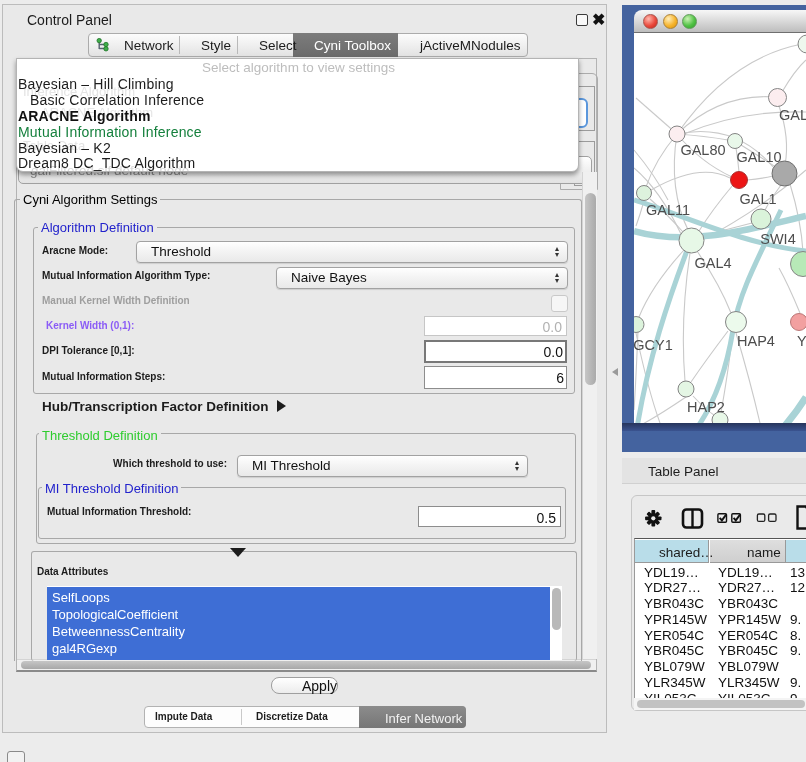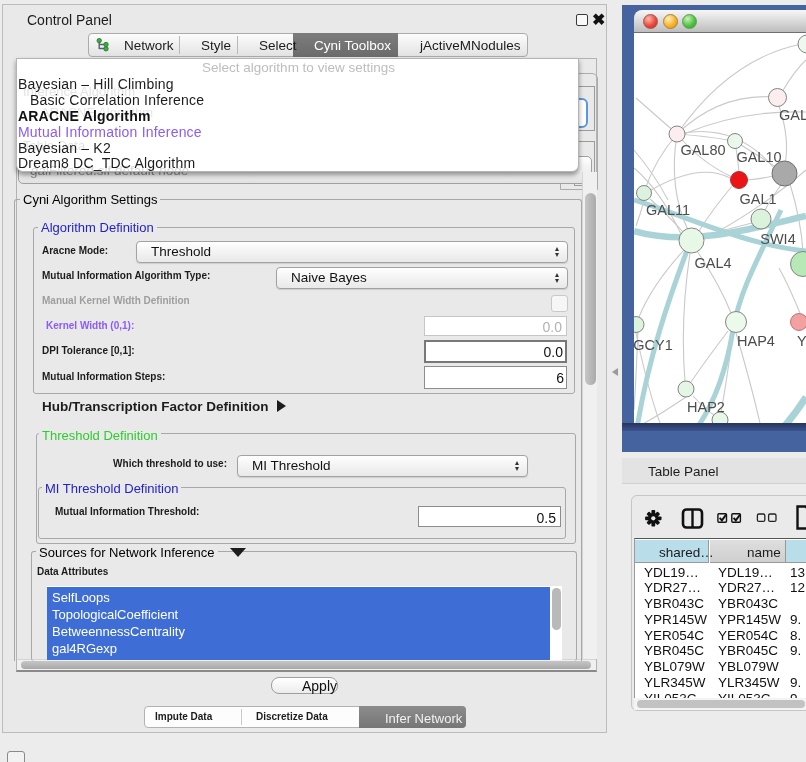--- a/index.html
+++ b/index.html
@@ -65,21 +65,21 @@
 
 <div class="abs" style="left:16px;top:58px;width:563px;height:114px;background:#ffffff;border:1px solid #b4b4b4;box-sizing:border-box;border-radius:0 0 7px 7px;box-shadow:0 3px 5px rgba(0,0,0,0.4);overflow:hidden;">
   <div class="abs" style="left:6px;top:25px;font-size:13px;color:#e3e3e3;white-space:nowrap;">Inference Algorithm</div>
   <div class="abs" style="left:24px;top:46px;font-size:13px;color:#e6e6e6;white-space:nowrap;">ARACNE Algorithm</div>
   <div class="abs" style="left:6px;top:79px;font-size:13px;color:#e3e3e3;white-space:nowrap;">Table Data</div>
   <div class="abs" style="left:14px;top:104px;font-size:13.5px;color:#dadada;white-space:nowrap;">galFiltered.sif default node</div>
   <div class="abs" style="left:0px;top:1px;width:563px;text-align:center;font-size:13.5px;color:#bdbdbd;">Select algorithm to view settings</div>
   <div class="abs" style="left:1px;top:17px;font-size:14px;letter-spacing:0.2px;color:#1c1c1c;white-space:nowrap;">Bayesian – Hill Climbing</div>
   <div class="abs" style="left:13px;top:33px;font-size:14px;letter-spacing:0.2px;color:#1c1c1c;white-space:nowrap;">Basic Correlation Inference</div>
   <div class="abs" style="left:1px;top:49px;font-size:14px;letter-spacing:0.2px;font-weight:bold;color:#111;white-space:nowrap;">ARACNE Algorithm</div>
-  <div class="abs" style="left:1px;top:65px;font-size:14px;letter-spacing:0.2px;color:#8b5cf6;white-space:nowrap;">Mutual Information Inference</div>
+  <div class="abs" style="left:1px;top:65px;font-size:14px;letter-spacing:0.2px;color:#15803d;white-space:nowrap;">Mutual Information Inference</div>
   <div class="abs" style="left:1px;top:81px;font-size:14px;letter-spacing:0.2px;color:#1c1c1c;white-space:nowrap;">Bayesian – K2</div>
   <div class="abs" style="left:1px;top:96px;font-size:14px;letter-spacing:0.2px;color:#1c1c1c;white-space:nowrap;">Dream8 DC_TDC Algorithm</div>
 </div>
 
 <div class="abs" style="left:582px;top:172px;width:15px;height:487px;background:#f0f0f0;border-left:1px solid #d4d4d4;box-sizing:border-box;"></div>
 <div class="abs" style="left:585px;top:193px;width:11px;height:192px;background:linear-gradient(90deg,#c6c6c6,#aaaaaa);border-radius:5.5px;"></div>
 
 <div class="abs" style="left:17px;top:659px;width:579px;height:11px;background:#f0f0f0;border-top:1px solid #d4d4d4;box-sizing:border-box;"></div>
 <div class="abs" style="left:21px;top:661px;width:570px;height:8px;background:linear-gradient(#c6c6c6,#a8a8a8);border-radius:4px;"></div>
 
@@ -123,25 +123,24 @@
 <div class="combo" style="left:237px;top:455px;width:289px;height:20px;">
   <div class="ctext">MI Threshold</div>
   <div class="spin" style="left:277px;top:4.5px;">
         <div class="up"></div>
         <div class="dn"></div>
       </div>
 </div>
 
 <div class="grp" style="left:38px;top:487px;width:526px;height:50px;"></div>
 <div class="gtitle" style="left:42px;top:481px;color:#2222cc;">MI Threshold Definition</div>
-<div class="blbl" style="left:55px;top:506px;">Mutual Information Threshold:</div>
+<div class="blbl" style="left:47px;top:506px;">Mutual Information Threshold:</div>
 <div class="field" style="left:418px;top:506px;width:143px;height:21px;border:1px solid #8d8d8d;font-size:14px;padding:3px 4px 0 0;box-sizing:border-box;">0.5</div>
 
 <div class="grp" style="left:31px;top:551px;width:544px;height:109px;border-bottom:none;"></div>
-<div class="gtitle" style="left:36px;top:545px;">Sources for Network Inference</div>
 <div class="abs" style="left:230px;top:548px;width:0;height:0;border-left:8px solid transparent;border-right:8px solid transparent;border-top:9px solid #1c1c1c;"></div>
 <div class="blbl" style="left:37px;top:566px;">Data Attributes</div>
 <div class="abs" style="left:47px;top:586px;width:515px;height:74px;background:#ffffff;"></div>
 <div class="abs" style="left:47px;top:587px;width:503px;height:73px;background:#3e6ed5;"></div>
 <div class="abs" style="left:52px;top:589px;font-size:13px;color:#fff;line-height:17px;">SelfLoops<br>TopologicalCoefficient<br>BetweennessCentrality<br>gal4RGexp</div>
 <div class="abs" style="left:552px;top:588px;width:9px;height:42px;background:#b9b9b9;border-radius:5px;"></div>
 
 <div class="abs" style="left:271px;top:677px;width:67px;height:17px;border:1px solid #9f9f9f;border-radius:8px;background:linear-gradient(#ffffff,#ececec);box-sizing:border-box;text-align:right;font-size:14px;color:#111;padding-top:0px;">Apply</div>
 
 <div class="abs" style="left:144px;top:706px;width:322px;height:22px;border:1px solid #b2b2b2;border-radius:4px;background:#fdfdfd;box-sizing:border-box;"></div>

